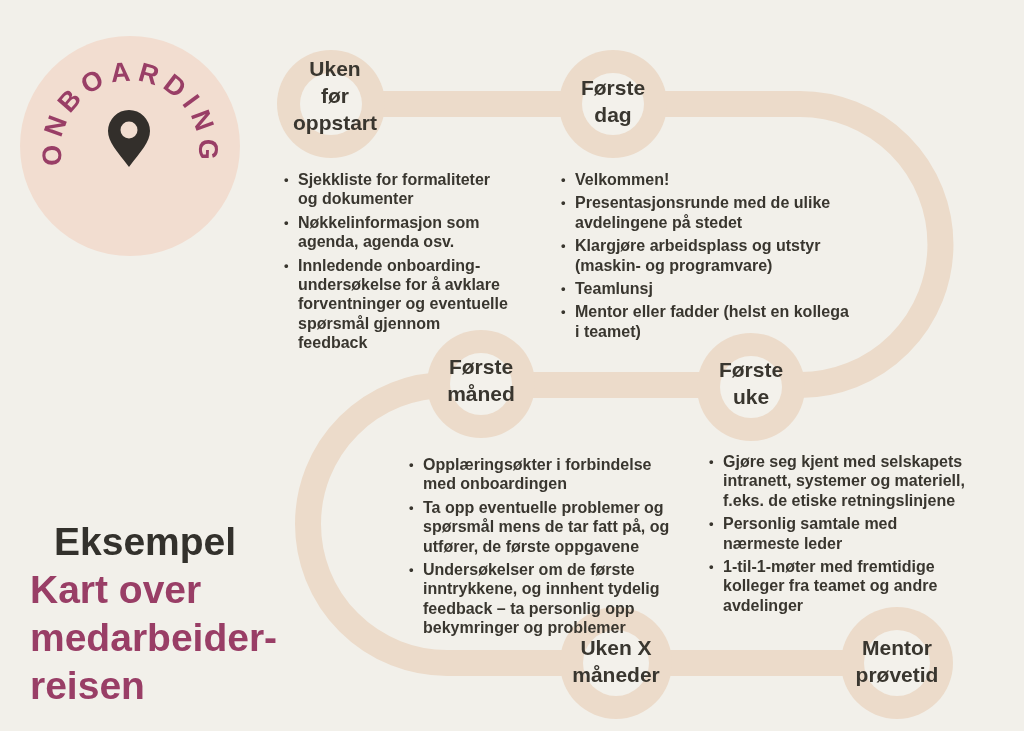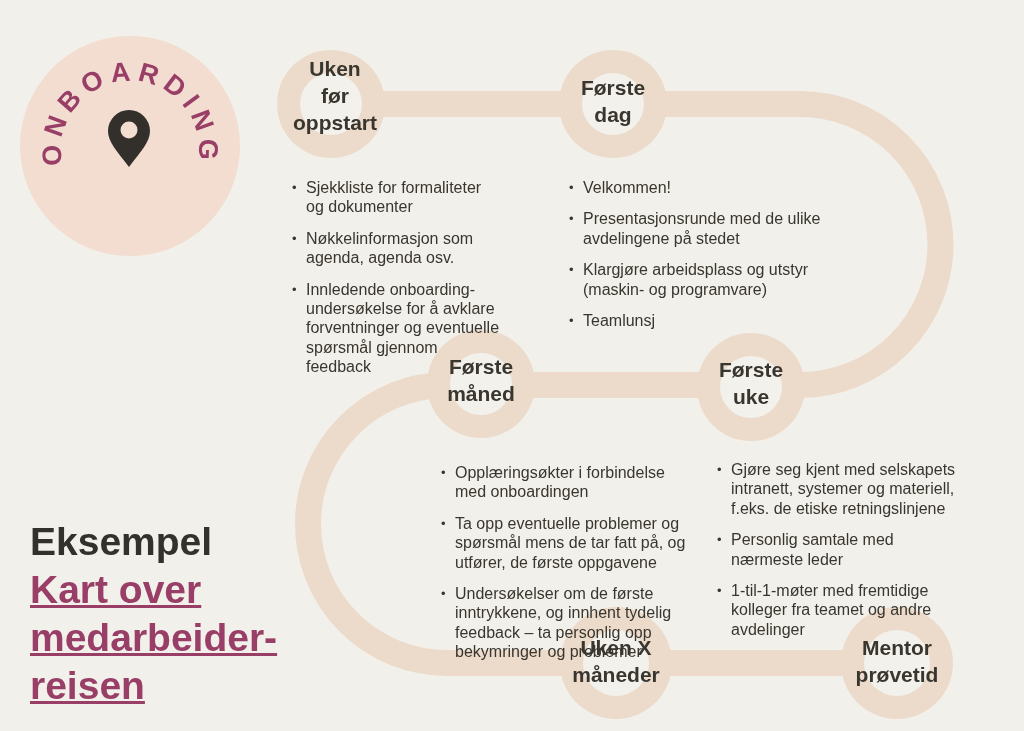--- a/index.html
+++ b/index.html
@@ -21,25 +21,25 @@
   .pin-body{fill:#332f2b;}
   .pin-hole{fill:var(--badge);}
   .node-title{
     position:absolute;transform:translate(-50%,-50%);white-space:pre-line;
     text-align:center;font-size:21px;font-weight:700;line-height:27px;color:var(--ink);
   }
   .bullets{
     position:absolute;margin:0;padding:0;list-style:none;
     font-size:16px;line-height:19.4px;color:var(--ink);
   }
-  .bullets li{position:relative;padding-left:15px;white-space:pre-line;margin:12px;}
+  .bullets li{position:relative;padding-left:15px;white-space:pre-line;margin:4px;font-weight:bold;}
   .bullets li::before{content:"\2022";position:absolute;left:1px;top:0;font-size:13px;}
   .heading{position:absolute;left:30px;top:518px;font-weight:700;font-size:39px;line-height:48px;}
-  .heading-prefix{color:#33312c;}
-  .heading-main{color:var(--accent);white-space:pre-line;text-decoration:underline;}
+  .heading-prefix{color:#33312c;margin-left:24px;}
+  .heading-main{color:var(--accent);white-space:pre-line;}
 </style>
 </head>
 <body>
 
 <div class="canvas">
 
   <svg width="1024" height="731" viewBox="0 0 1024 731">
 
     <path class="journey" d="M 331 104 H 800 A 140.5 140.5 0 0 1 800 385 H 447 A 139 139 0 0 0 447 663 H 897"></path>
 
@@ -106,32 +106,34 @@
 spørsmål gjennom
 feedback</li>
     </ul>
   <ul class="bullets" style="left:556px;top:166px;width:300px">
       <li>Velkommen!</li>
       <li>Presentasjonsrunde med de ulike
 avdelingene på stedet</li>
       <li>Klargjøre arbeidsplass og utstyr
 (maskin- og programvare)</li>
       <li>Teamlunsj</li>
+      <li>Mentor eller fadder (helst en kollega
+i teamet)</li>
     </ul>
   <ul class="bullets" style="left:704px;top:448px;width:290px">
       <li>Gjøre seg kjent med selskapets
 intranett, systemer og materiell,
 f.eks. de etiske retningslinjene</li>
       <li>Personlig samtale med
 nærmeste leder</li>
       <li>1-til-1-møter med fremtidige
 kolleger fra teamet og andre
 avdelinger</li>
     </ul>
-  <ul class="bullets" style="left:428px;top:451px;width:290px">
+  <ul class="bullets" style="left:404px;top:451px;width:290px">
       <li>Opplæringsøkter i forbindelse
 med onboardingen</li>
       <li>Ta opp eventuelle problemer og
 spørsmål mens de tar fatt på, og
 utfører, de første oppgavene</li>
       <li>Undersøkelser om de første
 inntrykkene, og innhent tydelig
 feedback – ta personlig opp
 bekymringer og problemer</li>
     </ul>

